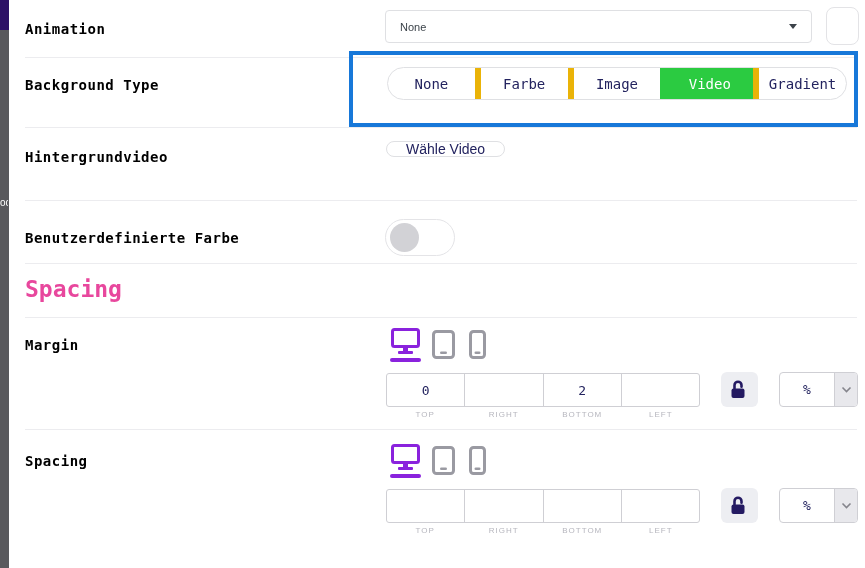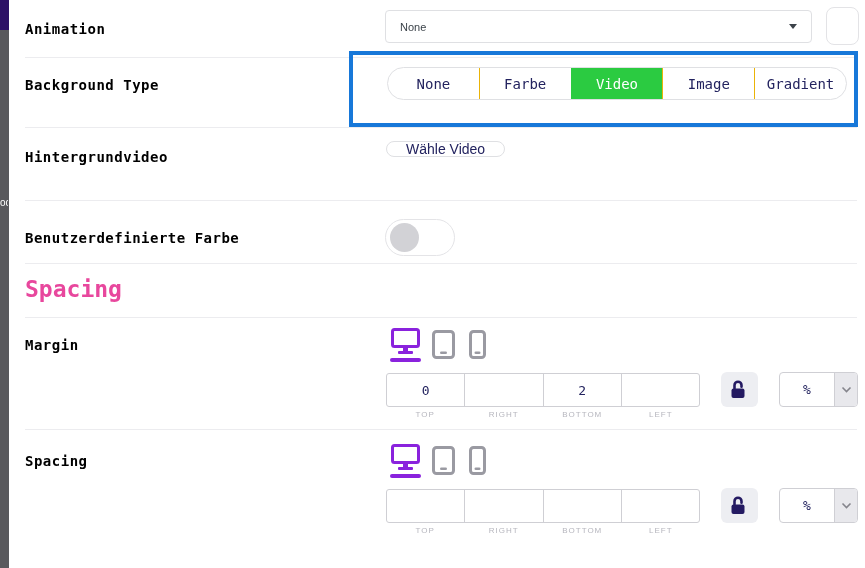--- a/index.html
+++ b/index.html
@@ -28,21 +28,21 @@
   .mini-box{position:absolute;left:826px;top:7px;width:33px;height:38px;box-sizing:border-box;
             border:1px solid #e3e3e6;border-radius:8px;background:#fff;}
 
   
   .focus-rect{position:absolute;left:349px;top:51px;width:509px;height:76px;
               box-sizing:border-box;border:4px solid #1778d9;}
   .seg-group{position:absolute;left:387px;top:67px;width:460px;height:33px;
              box-sizing:border-box;border:1px solid #dfe0e3;border-radius:17px;
              background:#fff;display:flex;overflow:hidden;}
   .seg{flex:1;display:flex;align-items:center;justify-content:center;
-       font-size:14px;color:#23235f;border-left:1px solid #eab308;cursor:pointer;}
+       font-size:14px;color:#23235f;border-left:6px solid #eab308;cursor:pointer;}
   .seg:first-child{border-left:none;}
   .seg.selected{background:#2bcb41;color:#ffffff;border-left-color:#2bcb41;}
 
   
   .pill-btn{position:absolute;left:386px;top:141px;height:16px;box-sizing:border-box;
             border:1px solid #dfe0e3;border-radius:17px;background:#fff;
             display:inline-flex;align-items:center;padding:0 19px;
             font-size:14px;color:#23235f;cursor:pointer;}
 
   
@@ -98,22 +98,22 @@
     <span>None</span>
     <span class="tri-down"></span>
   </div>
   <div class="mini-box"></div>
 
   <div class="row-label" style="top:77px">Background Type</div>
   <div class="focus-rect"></div>
   <div class="seg-group">
     <div class="seg">None</div>
     <div class="seg">Farbe</div>
+    <div class="seg">Image</div>
     <div class="seg selected">Video</div>
-    <div class="seg">Image</div>
     <div class="seg">Gradient</div>
   </div>
 
   <div class="row-label" style="top:149px">Hintergrundvideo</div>
   <button class="pill-btn">Wähle Video</button>
 
   <div class="row-label" style="top:230px">Benutzerdefinierte Farbe</div>
   <div class="toggle">
     <div class="knob"></div>
   </div>

